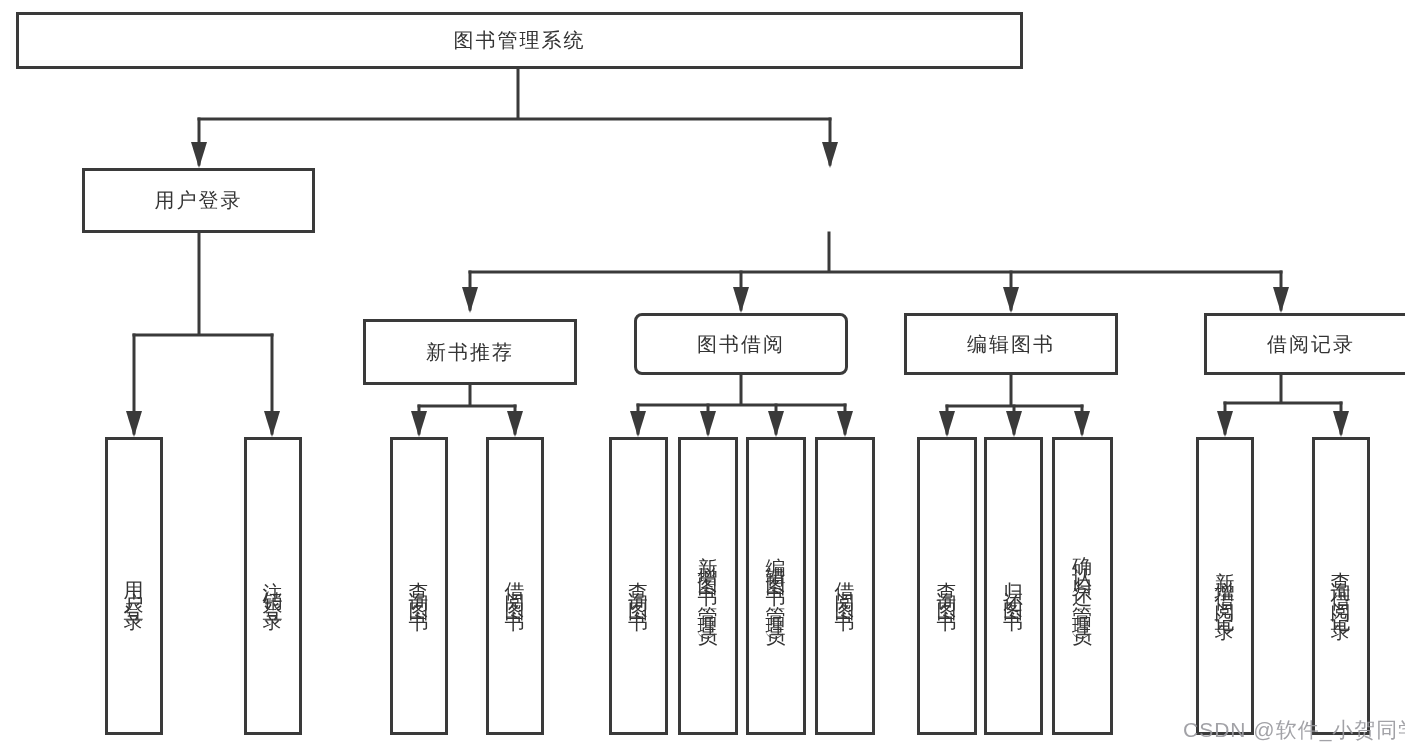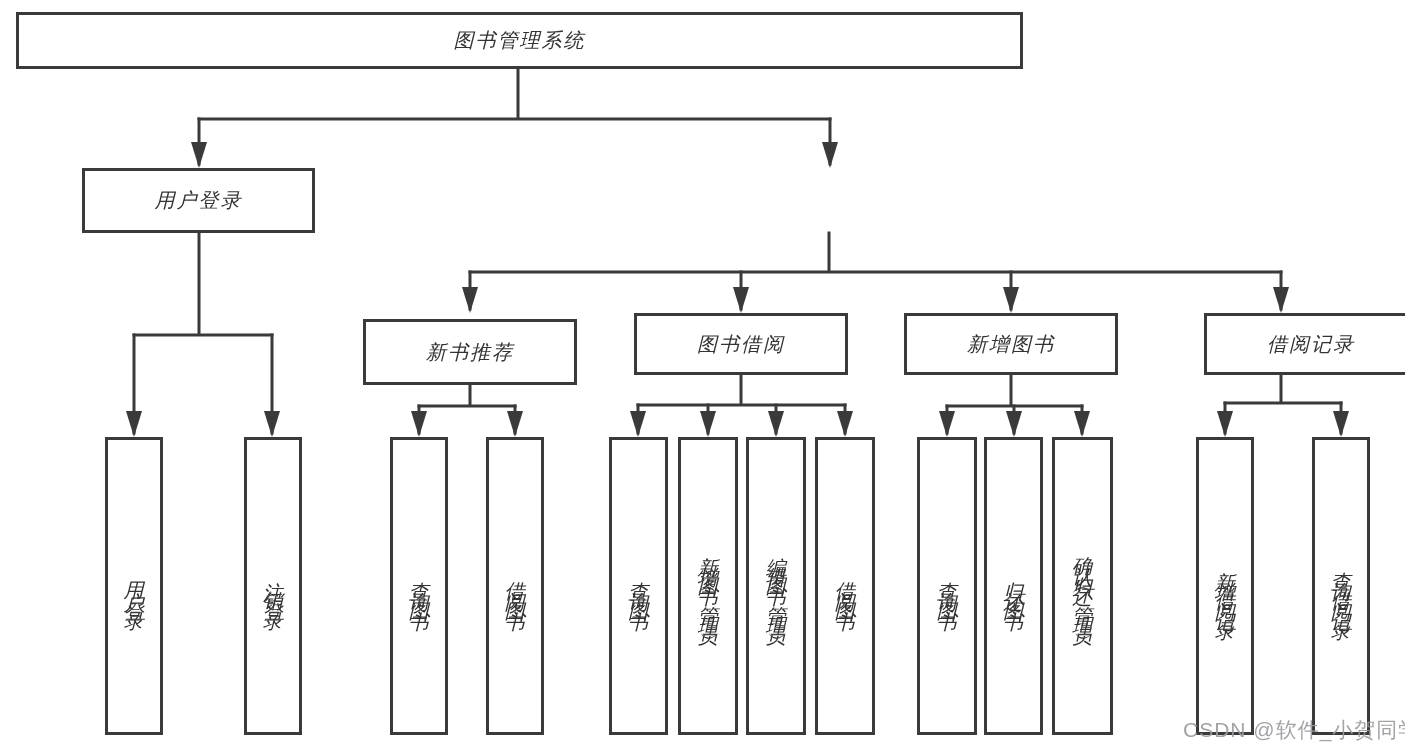--- a/index.html
+++ b/index.html
@@ -14,21 +14,20 @@
   .node{
     position:absolute;
     box-sizing:border-box;
     border:3px solid #3a3a3a;
     background:#ffffff;
     display:flex;
     align-items:center;
     justify-content:center;
     color:#333333;
     z-index:2;
-    font-style:italic;
   }
   .node.h .label{
     font-size:20px;
     letter-spacing:2px;
     white-space:nowrap;
   }
   .node.v .label{
     writing-mode:vertical-rl;
     text-orientation:mixed;
     font-size:20px;
@@ -98,25 +97,25 @@
     <span class="label">图书管理系统</span>
   </div>
 
   <div class="node h" style="left:82px;top:168px;width:233px;height:65px;">
     <span class="label">用户登录</span>
   </div>
 
   <div class="node h" style="left:363px;top:319px;width:214px;height:66px;">
     <span class="label">新书推荐</span>
   </div>
-  <div class="node h" style="left:634px;top:313px;width:214px;height:62px;">
+  <div class="node h" style="left:634px;top:313px;width:214px;height:62px;border-radius:8px;">
     <span class="label">图书借阅</span>
   </div>
   <div class="node h" style="left:904px;top:313px;width:214px;height:62px;">
-    <span class="label">新增图书</span>
+    <span class="label">编辑图书</span>
   </div>
   <div class="node h" style="left:1204px;top:313px;width:214px;height:62px;">
     <span class="label">借阅记录</span>
   </div>
 
   <div class="node v" style="left:105px;top:437px;width:58px;height:298px;">
     <span class="label">用户登录</span>
   </div>
   <div class="node v" style="left:244px;top:437px;width:58px;height:298px;">
     <span class="label">注销登录</span>

